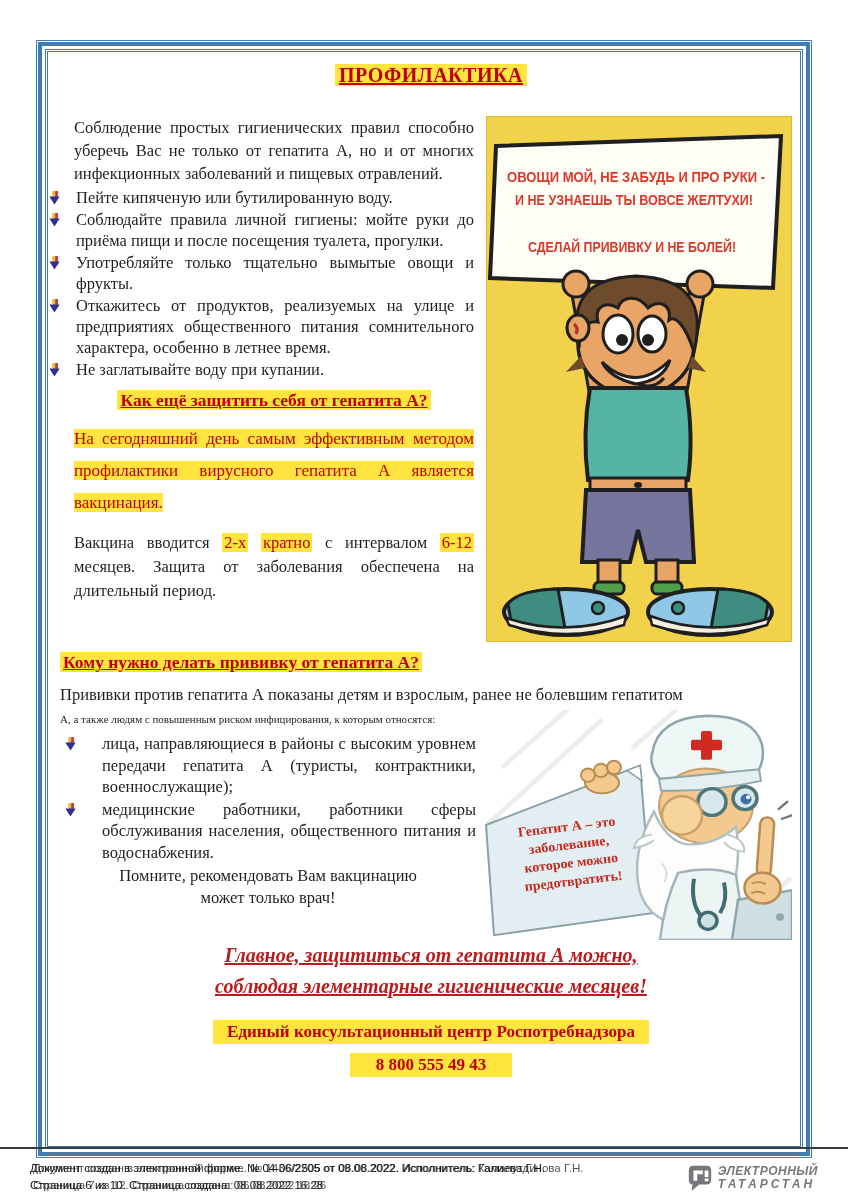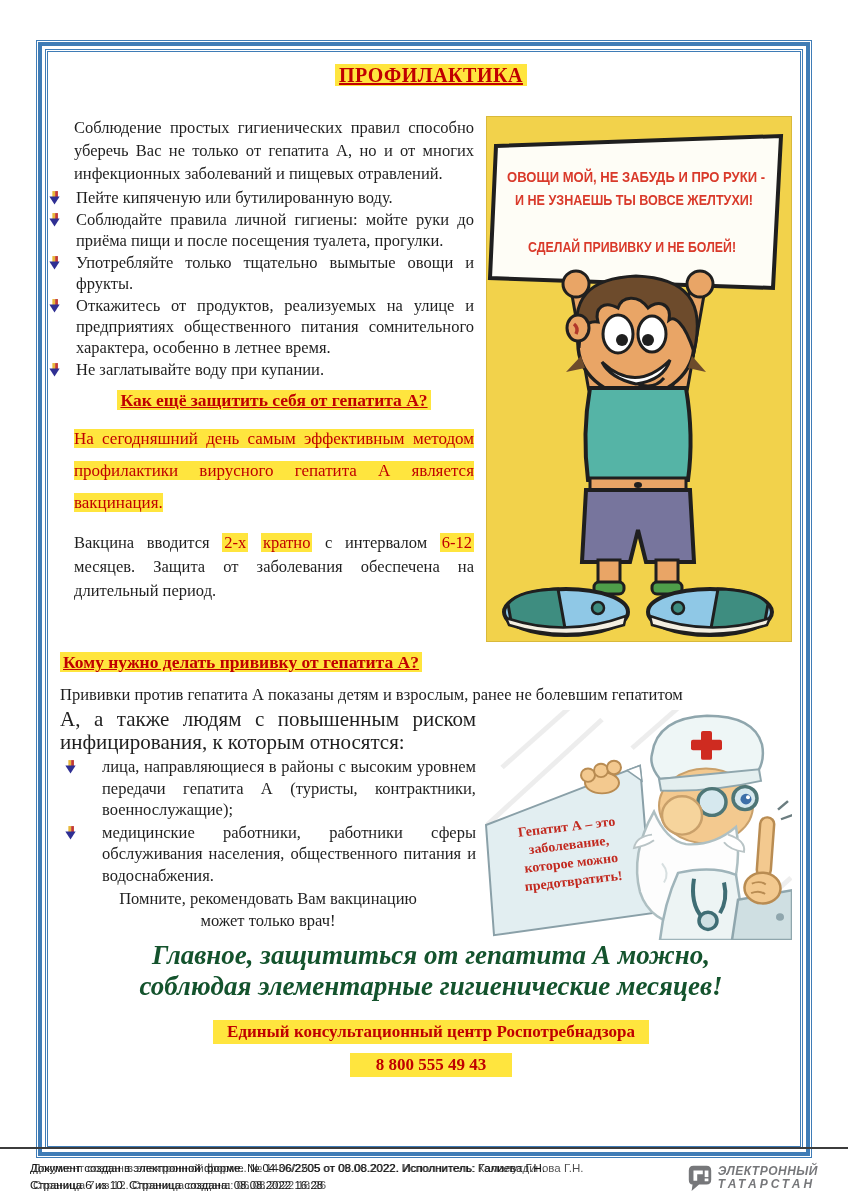--- a/index.html
+++ b/index.html
@@ -32,29 +32,29 @@
   .h-protect{text-align:center;margin:8px 0 0 4px;line-height:24px;}
   .h-protect .t,.h-who .t{font-size:17.5px;font-weight:bold;padding:0 3px;}
   .hl-par{margin:10px 0 0 4px;font-size:17px;line-height:32px;text-align:justify;}
   .vaccine{margin:12px 0 0 4px;font-size:16.5px;line-height:24px;text-align:justify;}
   .vaccine .k{font-weight:normal;padding:0 2px;}
 
   .h-who{clear:both;margin:8px 0 0 -10px;line-height:24px;}
   .p-full{margin:8px 0 0 -10px;font-size:16.5px;line-height:23px;}
   .sec2{margin-left:-10px;}
   .doctor-img{float:right;margin:2px 0 0 6px;}
-  .sec2 p.lead{margin:2px 0 0 0;font-size:21px;line-height:23px;}
+  .sec2 p.lead{margin:2px 0 0 0;font-size:11px;line-height:23px;}
   .list2{list-style:none;margin:2px 0 0 0;padding:0;}
   .list2 li{position:relative;font-size:16.5px;line-height:21.5px;text-align:justify;margin:0 0 1px 0;padding-left:42px;}
   .list2 .bullet{position:absolute;left:4px;top:2px;}
   .note{margin:2px 0 0 0;text-align:center;font-size:16.5px;line-height:22px;}
 
   .conclusion{clear:both;text-align:center;margin:8px 0 0 0;}
-  .conclusion .line{display:inline;color:#14532d;font-weight:bold;font-style:italic;
-    font-size:27px;line-height:31px;}
+  .conclusion .line{display:inline;color:#b91c1c;font-weight:bold;font-style:italic;
+    font-size:20px;line-height:31px;text-decoration:underline;}
   .contact{text-align:center;margin-top:16px;}
   .contact .name{display:inline-block;font-size:17px;font-weight:bold;padding:2px 14px;margin-top:2px;}
   .contact .phone{display:inline-block;font-size:17px;font-weight:bold;padding:2px 26px;margin-top:9px;}
 
   
   .bottom-rule{position:absolute;left:0;top:1147px;width:848px;border-top:2px solid #3c3c3c;}
   .footer{position:absolute;left:30px;top:1160px;width:788px;height:40px;
     font-family:"Liberation Sans", sans-serif;font-size:11.5px;color:#141414;}
   .footer-layers{position:relative;width:560px;height:36px;}
   .flayer{position:absolute;top:0;left:0;line-height:17px;white-space:nowrap;}

